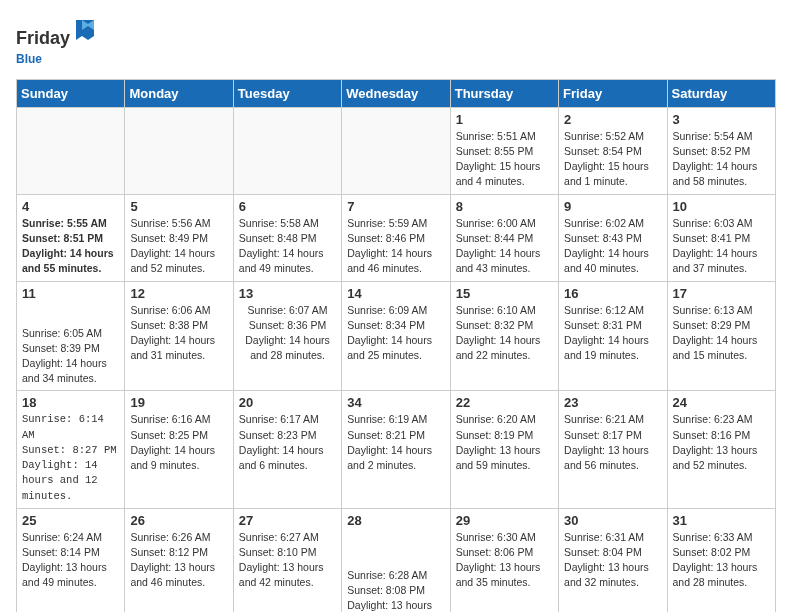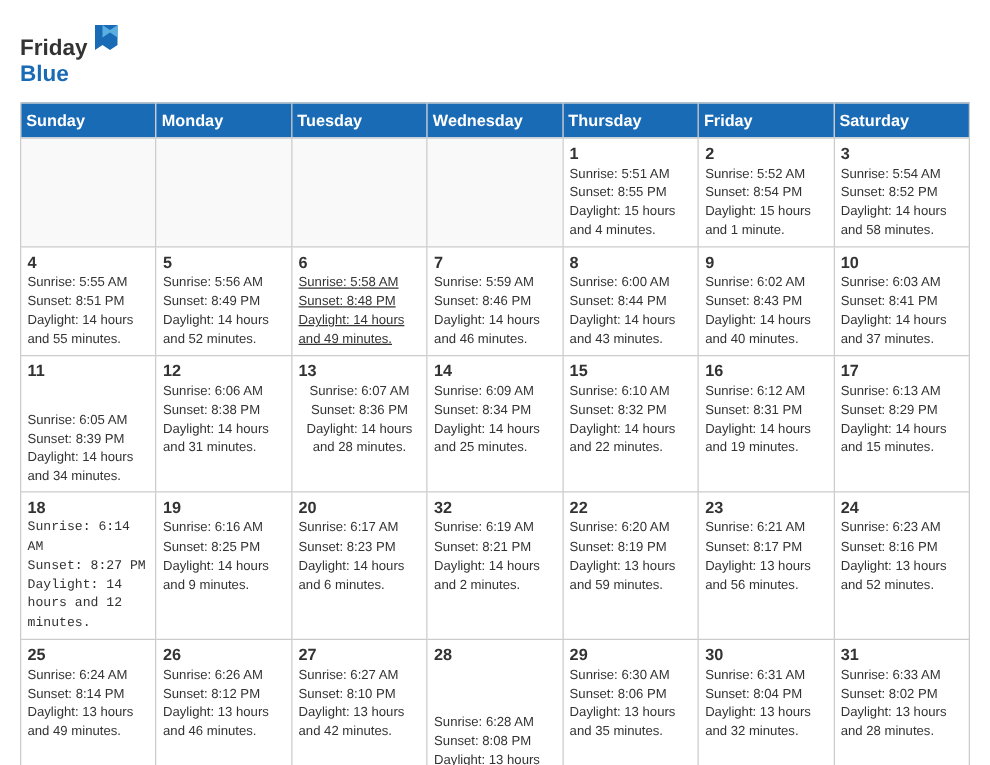--- a/index.html
+++ b/index.html
@@ -19,21 +19,21 @@
     .logo {
       display: flex;
       align-items: center;
     }
     .logo-text-general {
       font-size: 18px;
       font-weight: bold;
       color: #333;
     }
     .logo-text-blue {
-      font-size: 18px;
+      font-size: 12px;
       font-weight: bold;
       color: #1a6bb5;
     }
     .logo-icon {
       width: 28px;
       height: 28px;
       margin-left: 2px;
     }
     .title-block {
       text-align: right;
@@ -143,33 +143,33 @@
         <td>
           <div class="cell-day">3</div>
           <div class="cell-info" style="white-space: pre-line;">Sunrise: 5:54 AM
 Sunset: 8:52 PM
 Daylight: 14 hours and 58 minutes.</div>
         </td>
       </tr>
       <tr class="week-row">
         <td>
           <div class="cell-day">4</div>
-          <div class="cell-info" style="white-space: pre-line;">Sunrise: 5:55 AM
+          <div class="cell-info" style="white-space: pre-line; font-weight: bold;">Sunrise: 5:55 AM
 Sunset: 8:51 PM
 Daylight: 14 hours and 55 minutes.</div>
         </td>
         <td>
           <div class="cell-day">5</div>
           <div class="cell-info" style="white-space: pre-line;">Sunrise: 5:56 AM
 Sunset: 8:49 PM
 Daylight: 14 hours and 52 minutes.</div>
         </td>
         <td>
           <div class="cell-day">6</div>
-          <div class="cell-info" style="white-space: pre-line; text-decoration: underline;">Sunrise: 5:58 AM
+          <div class="cell-info" style="white-space: pre-line;">Sunrise: 5:58 AM
 Sunset: 8:48 PM
 Daylight: 14 hours and 49 minutes.</div>
         </td>
         <td>
           <div class="cell-day">7</div>
           <div class="cell-info" style="white-space: pre-line;">Sunrise: 5:59 AM
 Sunset: 8:46 PM
 Daylight: 14 hours and 46 minutes.</div>
         </td>
         <td>
@@ -248,21 +248,21 @@
 Sunset: 8:25 PM
 Daylight: 14 hours and 9 minutes.</div>
         </td>
         <td>
           <div class="cell-day">20</div>
           <div class="cell-info" style="white-space: pre-line;">Sunrise: 6:17 AM
 Sunset: 8:23 PM
 Daylight: 14 hours and 6 minutes.</div>
         </td>
         <td>
-          <div class="cell-day">32</div>
+          <div class="cell-day">34</div>
           <div class="cell-info" style="white-space: pre-line;">Sunrise: 6:19 AM
 Sunset: 8:21 PM
 Daylight: 14 hours and 2 minutes.</div>
         </td>
         <td>
           <div class="cell-day">22</div>
           <div class="cell-info" style="white-space: pre-line;">Sunrise: 6:20 AM
 Sunset: 8:19 PM
 Daylight: 13 hours and 59 minutes.</div>
         </td>

